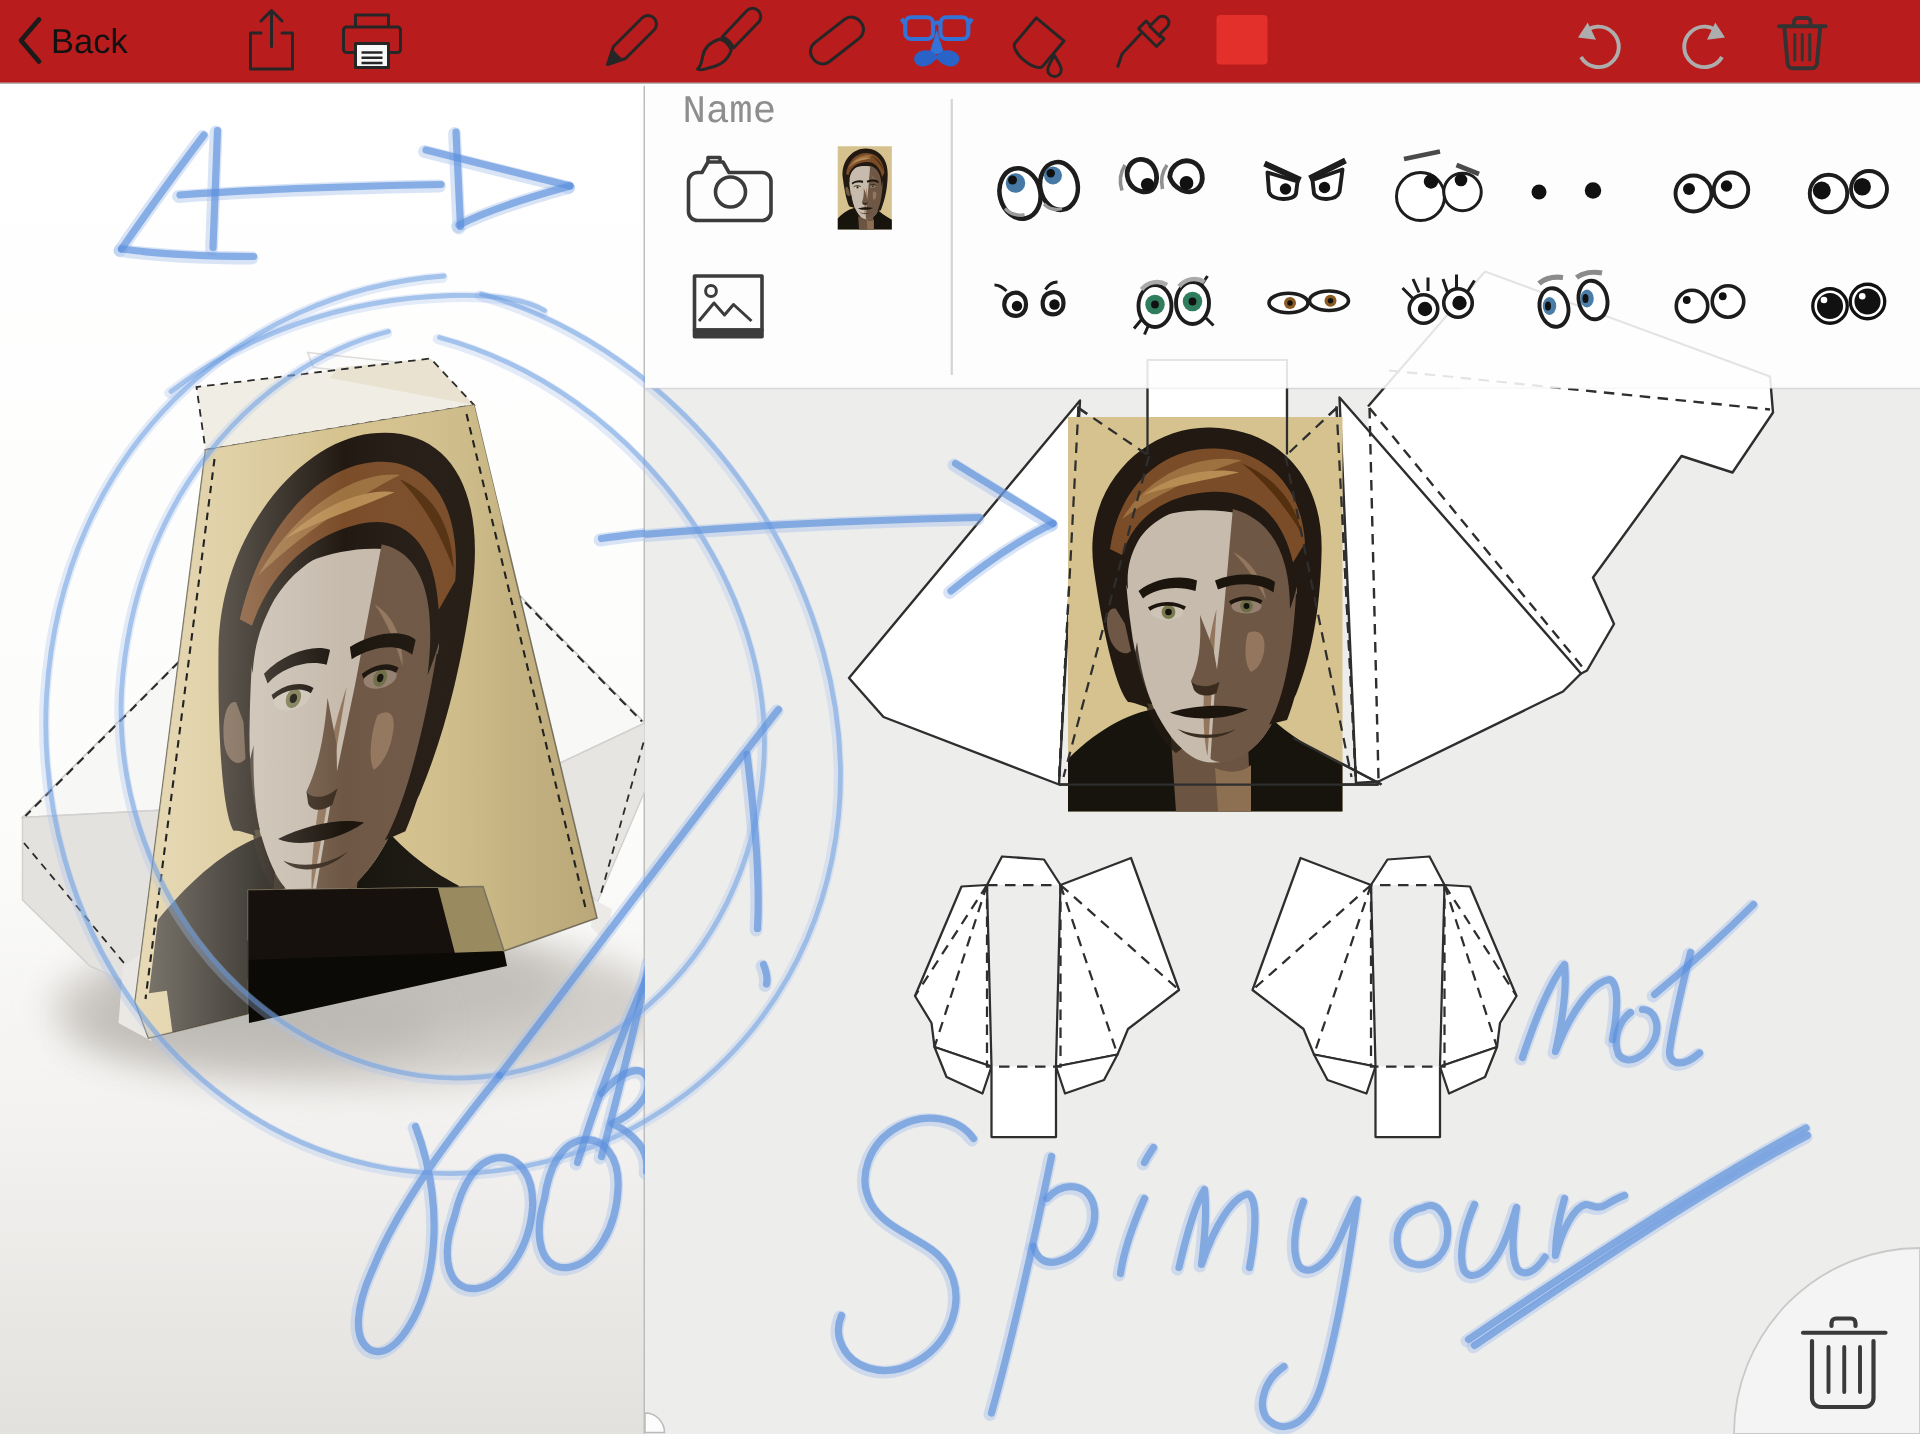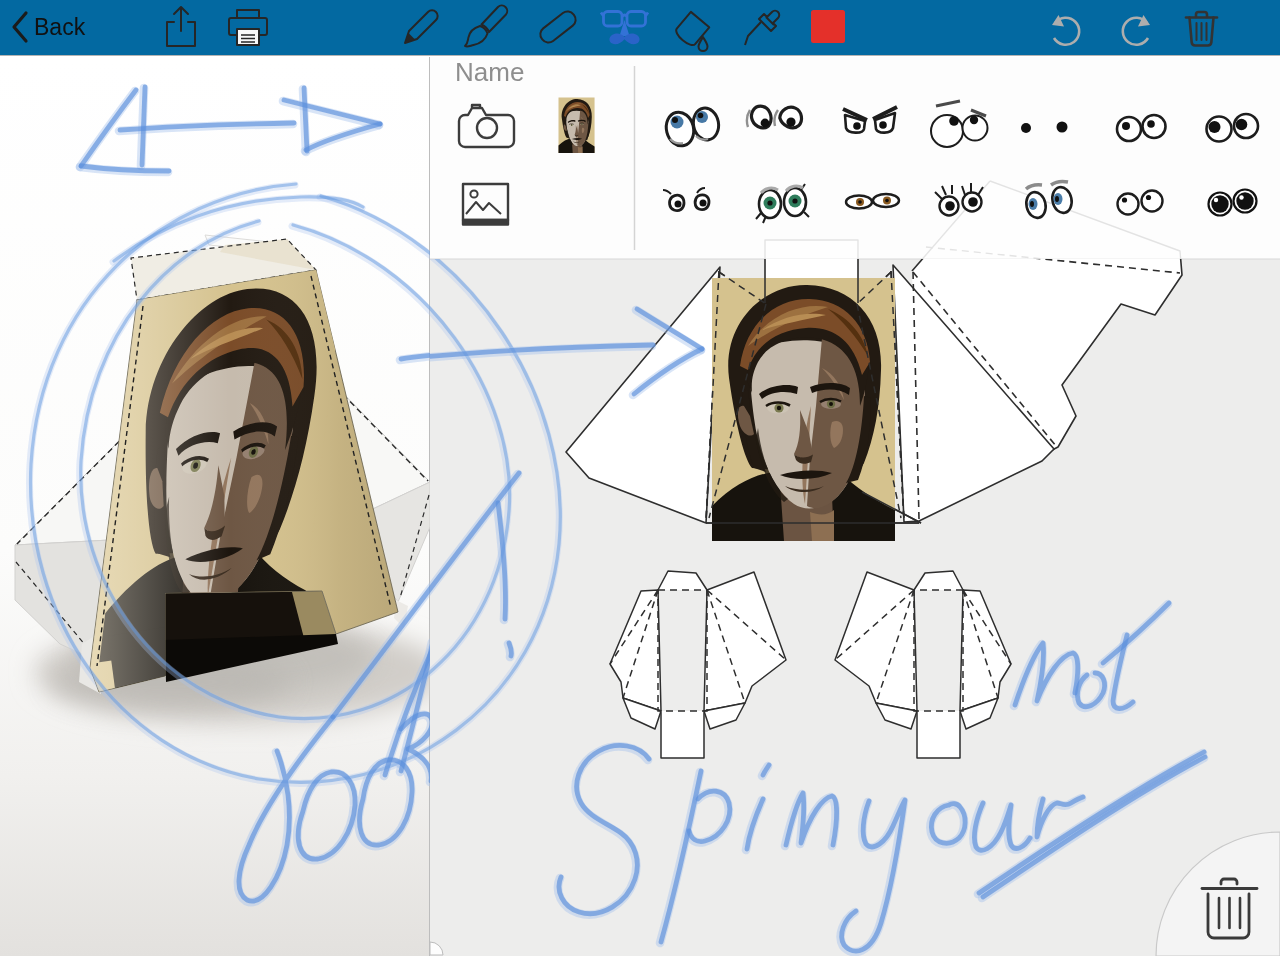--- a/index.html
+++ b/index.html
@@ -1,21 +1,21 @@
 <!DOCTYPE html>
 <html><head>
 <meta charset="utf-8">
 <style>
 html,body{margin:0;padding:0;width:1280px;height:956px;overflow:hidden;
 font-family:"Liberation Sans",sans-serif;background:#fff;}
 #page{position:relative;width:1280px;height:956px;}
 #toolbar{position:absolute;left:0;top:0;width:1280px;height:56px;
-background:#0369a1;border-bottom:1px solid #b4b4b4;box-sizing:border-box;}
+background:#b91c1c;border-bottom:1px solid #b4b4b4;box-sizing:border-box;}
 #leftpanel{position:absolute;left:0;top:57px;width:430px;height:899px;}
-#rightside{position:absolute;left:430px;top:57px;width:850px;height:757px;}
+#rightside{position:absolute;left:430px;top:57px;width:850px;height:757px;font-family:Liberation Mono, monospace;}
 svg{display:block}
 .s{stroke-linejoin:round;fill:#fff}
 .d{stroke-dasharray:7 5;fill:none}
 .cA{stroke:#a5c2ed;stroke-width:8.6;stroke-opacity:.42;fill:none;stroke-linecap:round;stroke-linejoin:round}
 .cB{stroke:#5b8fdb;stroke-width:4.8;stroke-opacity:.65;fill:none;stroke-linecap:round;stroke-linejoin:round}
 .cD{stroke:#aac5ee;stroke-width:7;stroke-opacity:.32;fill:none;stroke-linecap:round;stroke-linejoin:round}
 .cE{stroke:#649ae0;stroke-width:3.2;stroke-opacity:.5;fill:none;stroke-linecap:round;stroke-linejoin:round}
 </style>
 </head>
 <body>

